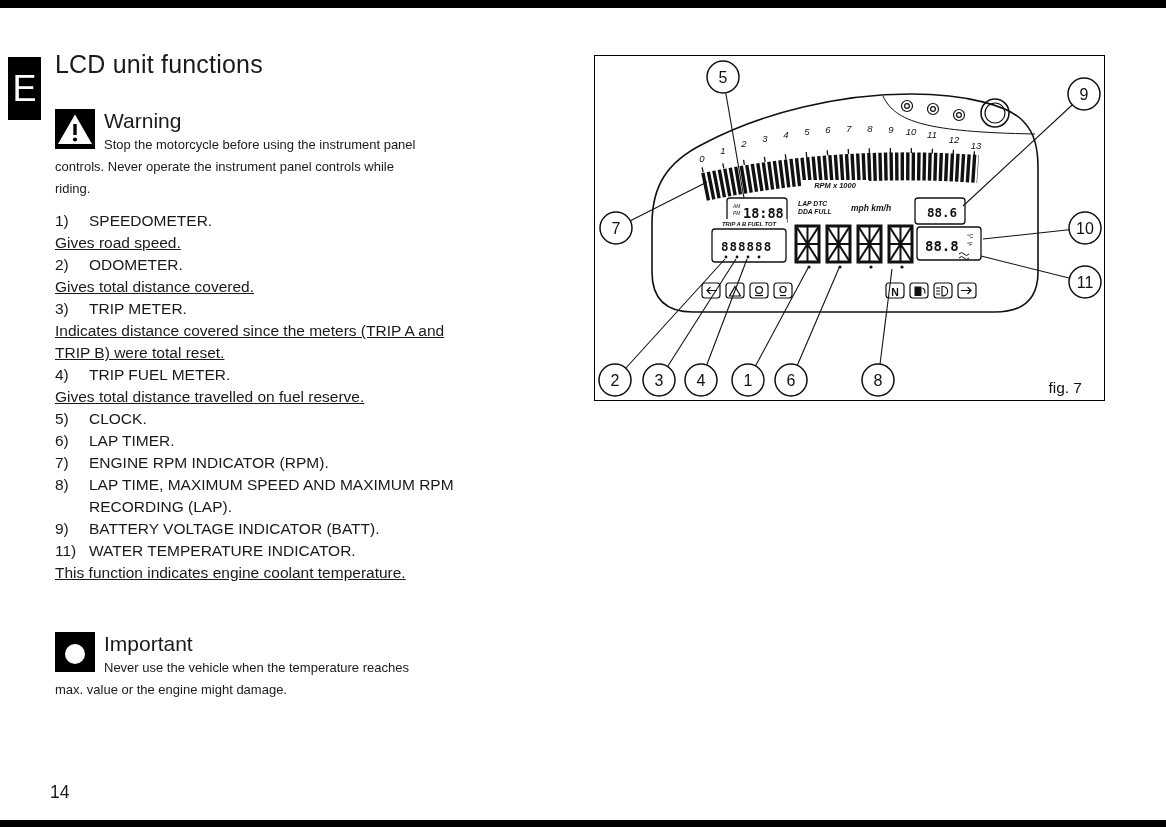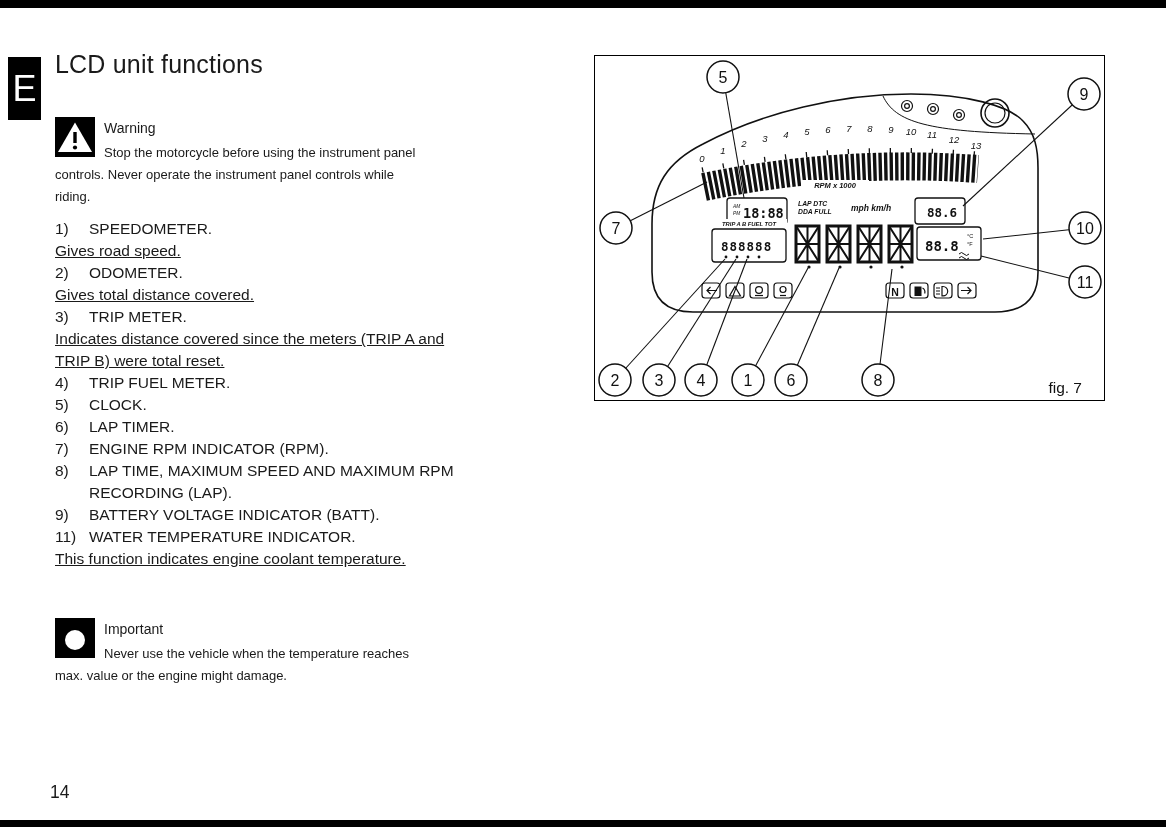--- a/index.html
+++ b/index.html
@@ -12,26 +12,26 @@
   .band.top { top:0; height:8px; }
   .band.bottom { bottom:0; height:7px; }
 
   .section-tab {
     position:absolute; left:8px; top:57px; width:33px; height:63px;
     background:#000; color:#fff; font-size:36px;
     display:flex; align-items:center; justify-content:center;
   }
 
   .left-col { position:absolute; left:55px; top:50px; width:505px; }
-  .page-title { font-size:25px; font-weight:normal; letter-spacing:.2px; margin-bottom:36px; }
+  .page-title { font-size:25px; font-weight:normal; letter-spacing:.2px; margin-bottom:28px; }
 
   .note { margin-bottom:10px; }
   .note::after { content:""; display:block; clear:both; }
   .note-icon { float:left; width:40px; height:40px; margin:2px 9px 2px 0; }
-  .note h2 { font-size:14px; font-weight:normal; line-height:27px; }
+  .note h2 { font-size:21px; font-weight:normal; line-height:27px; }
   .note p { font-size:13px; line-height:22px; white-space:pre-line; }
 
   .fn-list { font-size:15.5px; line-height:22px; margin-top:9px; }
   .fn-row { display:flex; }
   .fn-num { flex:0 0 34px; }
   .fn-name { flex:1; white-space:pre-line; }
   .fn-desc { white-space:pre-line;text-decoration:underline; }
 
   .important-wrap { margin-top:46px; }
 
@@ -95,20 +95,21 @@
         <span class="fn-name">TRIP METER.</span>
       </div>
       <div class="fn-desc">Indicates distance covered since the meters (TRIP A and
 TRIP B) were total reset.</div>
     </div>
     <div>
       <div class="fn-row">
         <span class="fn-num">4)</span>
         <span class="fn-name">TRIP FUEL METER.</span>
       </div>
+      <div class="fn-desc">Gives total distance travelled on fuel reserve.</div>
     </div>
     <div>
       <div class="fn-row">
         <span class="fn-num">5)</span>
         <span class="fn-name">CLOCK.</span>
       </div>
     </div>
     <div>
       <div class="fn-row">
         <span class="fn-num">6)</span>

